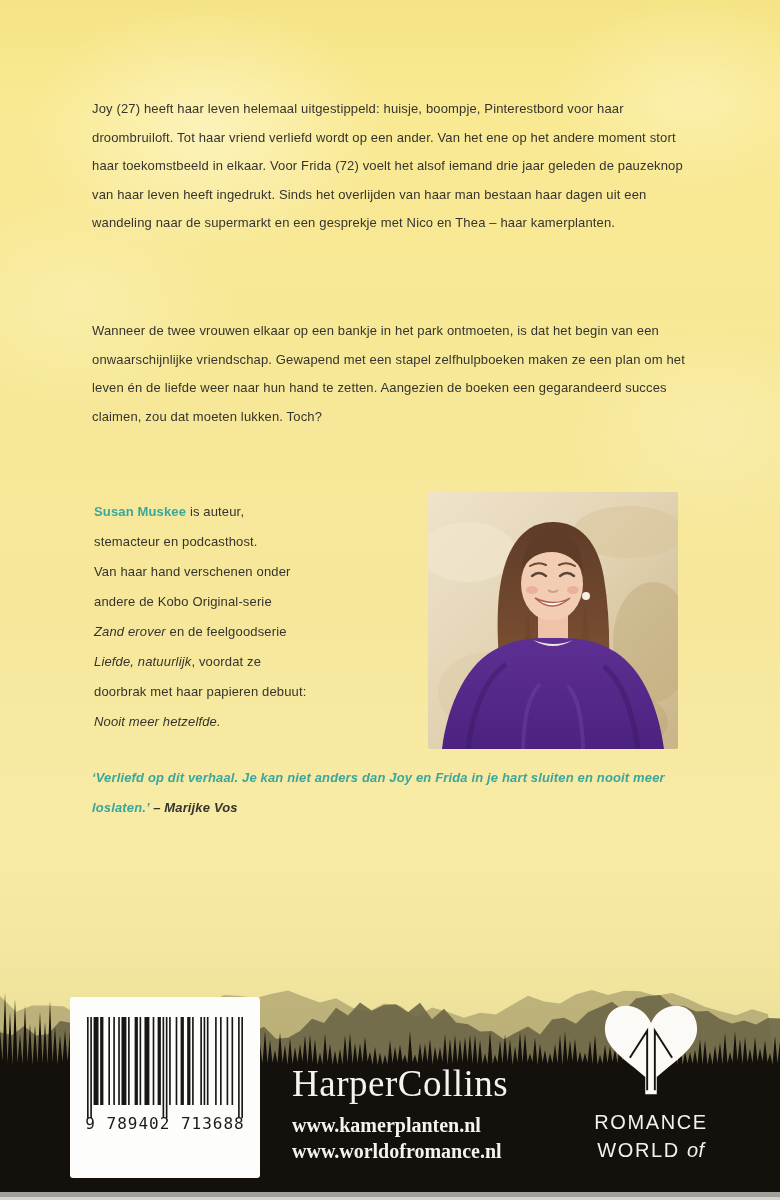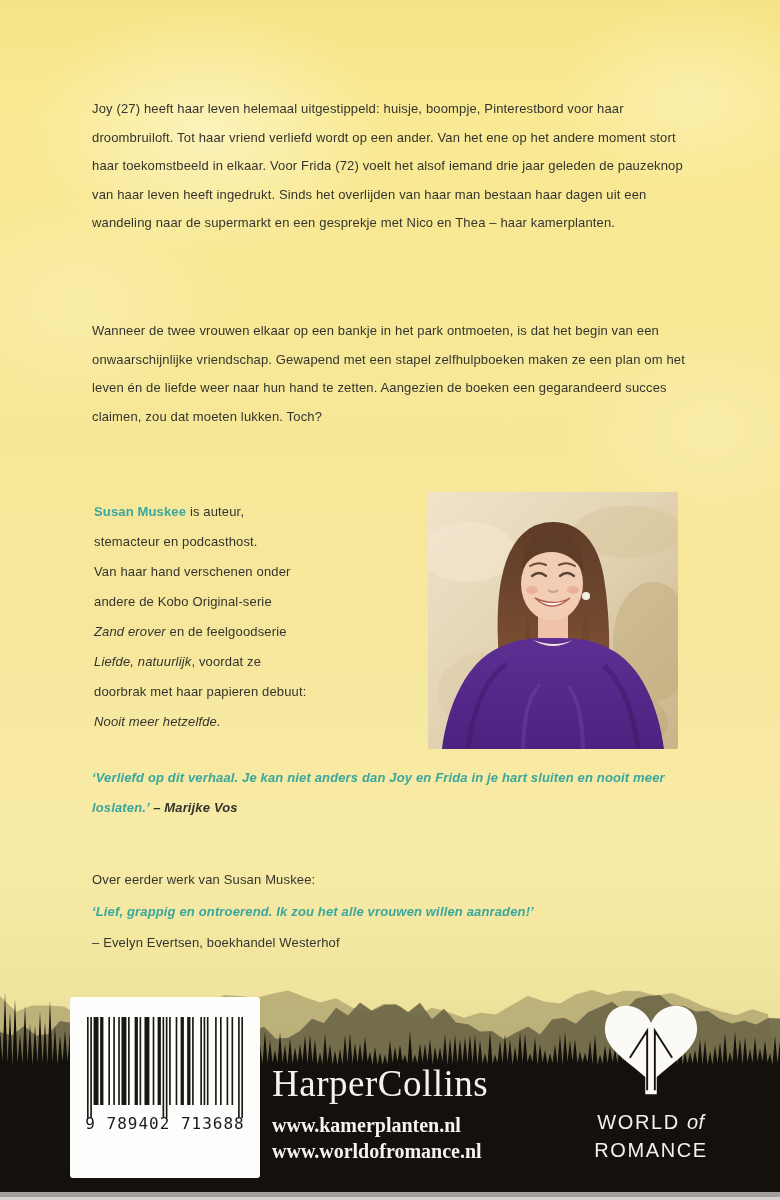--- a/index.html
+++ b/index.html
@@ -21,21 +21,21 @@
   .s-ink{color:#35342e;font-weight:700;font-style:italic;}
   .quote-line{color:#3aa79d;font-weight:700;font-style:italic;}
   .photo{position:absolute;left:428px;top:492px;width:250px;height:257px;border-radius:2px;overflow:hidden;}
   .bottom-art{position:absolute;left:0;top:945px;width:780px;height:255px;}
   .barcode-box{position:absolute;left:70px;top:997px;width:190px;height:181px;background:#fdfdfb;border-radius:3px;}
   .barcode-digits{
     position:absolute;left:0;top:117px;width:190px;text-align:center;
     font-family:"DejaVu Sans Mono","Liberation Mono",monospace;
     font-size:16px;color:#1b1b19;letter-spacing:1px;
   }
-  .hc{position:absolute;left:272px;top:1062px;color:#f4f3ef;}
+  .hc{position:absolute;left:292px;top:1062px;color:#f4f3ef;}
   .hc-word{font-family:"Liberation Serif","DejaVu Serif",serif;font-size:37px;letter-spacing:.5px;}
   .hc-urls{font-family:"Liberation Serif","DejaVu Serif",serif;font-weight:700;font-size:20px;line-height:26px;margin-top:7px;}
   .wor{position:absolute;left:576px;top:1002px;width:150px;text-align:center;color:#f2f1ee;}
   .wor-text{margin-top:6px;font-size:20px;letter-spacing:1.6px;line-height:28px;}
   .wor-of{font-style:italic;letter-spacing:.5px;text-transform:lowercase;}
   .strip1{position:absolute;left:0;top:1192px;width:780px;height:5px;background:#a3a09c;}
   .strip2{position:absolute;left:0;top:1197px;width:780px;height:3px;background:#d6d4d1;}
 </style>
 </head>
 <body>
@@ -105,25 +105,20 @@
       <path d="M105,148 q20,12 40,0 q-18,8 -40,0 Z" fill="#efe7dd"></path>
       <path d="M40,257 C46,210 60,185 78,172" stroke="#3c1a66" stroke-width="5" fill="none" opacity=".5"></path>
       <path d="M210,257 C204,212 192,188 176,174" stroke="#3c1a66" stroke-width="5" fill="none" opacity=".5"></path>
       <path d="M95,257 C96,225 100,205 112,192" stroke="#6d3fa3" stroke-width="4" fill="none" opacity=".5"></path>
       <path d="M155,257 C154,225 150,205 140,194" stroke="#6d3fa3" stroke-width="4" fill="none" opacity=".5"></path>
     </svg>
   </div>
 
   <div class="txt" style="left:92px;top:763px;width:618px;line-height:30px;"><span class="s-teal">‘Verliefd op dit verhaal. Je kan niet anders dan Joy en Frida in je hart sluiten en nooit meer loslaten.’</span><span class="s-ink"> – Marijke Vos</span></div>
 
-  <div class="txt" style="left:92px;top:864px;width:640px;line-height:31.5px;">
-    <div>Over eerder werk van Susan Muskee:</div>
-    <div class="quote-line">‘Lief, grappig en ontroerend. Ik zou het alle vrouwen willen aanraden!’</div>
-    <div>– Evelyn Evertsen, boekhandel Westerhof</div>
-  </div>
 
   <svg id="silhouette" class="bottom-art" viewBox="0 0 780 255" preserveAspectRatio="none">
       <path d="M0,150 L0,66 L0,51.0 L16,66.8 L32,60.4 L48,60.6 L64,61.4 L80,71.2 L96,73.9 L112,60.7 L128,71.5 L144,57.4 L160,66.3 L176,53.3 L192,55.8 L208,58.9 L224,49.9 L240,51.1 L256,53.1 L272,48.7 L288,45.4 L304,51.7 L320,57.4 L336,53.2 L352,62.5 L368,66.9 L384,58.6 L400,60.8 L416,72.6 L432,62.5 L448,66.9 L464,72.7 L480,67.8 L496,69.4 L512,59.9 L528,50.7 L544,56.6 L560,58.6 L576,49.2 L592,45.0 L608,49.9 L624,45.8 L640,46.2 L656,50.7 L672,48.0 L688,54.1 L704,61.5 L720,66.3 L736,70.3 L752,64.2 L768,69.0 L780,150 Z" fill="#958b5e" opacity="0.55"></path>
       <path d="M0,170 L0,80 L0,87.3 L12,90.3 L24,81.0 L36,90.4 L48,89.2 L60,76.0 L72,78.1 L84,75.7 L96,68.6 L108,69.6 L120,59.0 L132,61.0 L144,54.0 L156,69.1 L168,60.2 L180,63.5 L192,71.8 L204,74.9 L216,86.9 L228,86.8 L240,92.1 L252,86.5 L264,81.7 L276,93.8 L288,92.8 L300,86.1 L312,73.7 L324,78.1 L336,62.8 L348,70.5 L360,57.4 L372,65.7 L384,60.1 L396,59.2 L408,67.2 L420,57.7 L432,74.2 L444,63.7 L456,77.4 L468,79.2 L480,86.5 L492,86.1 L504,94.3 L516,87.5 L528,81.6 L540,89.6 L552,74.6 L564,72.8 L576,78.8 L588,67.2 L600,62.1 L612,56.7 L624,65.9 L636,53.4 L648,51.0 L660,50.0 L672,60.4 L684,61.1 L696,66.6 L708,65.9 L720,74.1 L732,78.5 L744,75.4 L756,79.5 L768,73.0 L780,73.5 L780,170 Z" fill="#6b6647" opacity="0.9"></path>
       <path d="M0,255 L0,62 L0,84.3 L2.5,116.0 L5,47.5 L7.5,117.8 L10,66.7 L12.5,119.9 L15,54.0 L17.5,117.8 L20,88.3 L22.5,119.0 L25,60.6 L27.5,117.3 L30,78.8 L32.5,119.9 L35,80.2 L37.5,118.3 L40,66.8 L42.5,118.4 L45,77.0 L47.5,119.2 L50,55.6 L52.5,117.2 L55,81.2 L57.5,119.5 L60,90.0 L62.5,116.7 L65,85.0 L67.5,116.3 L70,87.0 L72.5,117.5 L75,67.5 L77.5,118.4 L80,74.6 L82.5,118.9 L85,67.8 L87.5,117.5 L90,64.9 L92.5,119.3 L95,79.5 L97.5,119.0 L100,71.5 L102.5,117.1 L105,84.2 L107.5,119.6 L110,71.0 L112.5,116.8 L115,82.0 L117.5,117.8 L120,81.8 L122.5,117.1 L125,94.4 L127.5,118.9 L130,69.3 L132.5,117.7 L135,76.9 L137.5,119.3 L140,89.7 L142.5,117.8 L145,109.3 L147.5,118.9 L150,96.1 L152.5,119.6 L155,89.5 L157.5,119.6 L160,102.7 L162.5,119.6 L165,98.2 L167.5,117.8 L170,107.2 L172.5,116.1 L175,108.7 L177.5,118.5 L180,100.9 L182.5,119.9 L185,100.3 L187.5,116.3 L190,92.7 L192.5,118.4 L195,104.2 L197.5,118.5 L200,103.7 L202.5,118.3 L205,98.5 L207.5,118.6 L210,108.1 L212.5,117.1 L215,91.6 L217.5,116.9 L220,89.9 L222.5,118.5 L225,104.6 L227.5,118.0 L230,96.4 L232.5,119.4 L235,103.2 L237.5,118.4 L240,95.5 L242.5,118.7 L245,93.9 L247.5,117.4 L250,96.3 L252.5,119.1 L255,99.7 L257.5,119.9 L260,99.3 L262.5,118.5 L265,86.3 L267.5,118.0 L270,95.0 L272.5,117.6 L275,104.9 L277.5,118.0 L280,87.2 L282.5,117.5 L285,99.8 L287.5,119.5 L290,93.2 L292.5,118.7 L295,102.0 L297.5,117.2 L300,99.0 L302.5,116.6 L305,90.2 L307.5,118.8 L310,89.6 L312.5,117.8 L315,94.3 L317.5,119.8 L320,107.3 L322.5,119.3 L325,88.6 L327.5,117.3 L330,98.7 L332.5,119.6 L335,105.4 L337.5,119.8 L340,103.4 L342.5,119.4 L345,89.8 L347.5,118.1 L350,87.8 L352.5,118.7 L355,97.8 L357.5,117.8 L360,98.0 L362.5,117.5 L365,91.5 L367.5,116.5 L370,106.8 L372.5,119.8 L375,101.8 L377.5,119.7 L380,107.6 L382.5,119.7 L385,109.6 L387.5,119.3 L390,94.9 L392.5,118.1 L395,101.7 L397.5,116.7 L400,99.4 L402.5,116.5 L405,109.4 L407.5,118.4 L410,86.1 L412.5,117.5 L415,109.5 L417.5,118.5 L420,98.1 L422.5,117.4 L425,98.5 L427.5,117.3 L430,93.8 L432.5,119.3 L435,101.5 L437.5,116.1 L440,102.1 L442.5,116.9 L445,88.9 L447.5,120.0 L450,93.2 L452.5,118.8 L455,89.7 L457.5,117.9 L460,93.9 L462.5,117.2 L465,91.8 L467.5,117.3 L470,89.3 L472.5,118.8 L475,89.5 L477.5,119.5 L480,94.9 L482.5,118.8 L485,108.2 L487.5,119.0 L490,86.2 L492.5,119.1 L495,109.5 L497.5,117.7 L500,95.7 L502.5,118.5 L505,89.2 L507.5,116.9 L510,94.4 L512.5,119.7 L515,101.2 L517.5,117.6 L520,86.8 L522.5,117.8 L525,88.2 L527.5,117.2 L530,108.3 L532.5,117.3 L535,92.6 L537.5,119.9 L540,98.7 L542.5,117.4 L545,104.9 L547.5,118.9 L550,108.0 L552.5,118.2 L555,99.1 L557.5,118.4 L560,89.4 L562.5,119.9 L565,86.6 L567.5,116.8 L570,95.2 L572.5,116.3 L575,93.7 L577.5,118.0 L580,106.2 L582.5,117.4 L585,107.7 L587.5,117.5 L590,95.4 L592.5,119.3 L595,89.6 L597.5,119.7 L600,109.2 L602.5,118.7 L605,99.7 L607.5,117.9 L610,101.2 L612.5,116.9 L615,104.1 L617.5,117.9 L620,96.3 L622.5,116.2 L625,87.3 L627.5,116.7 L630,107.0 L632.5,118.8 L635,109.6 L637.5,116.8 L640,92.1 L642.5,117.1 L645,94.2 L647.5,118.6 L650,100.7 L652.5,118.7 L655,88.7 L657.5,118.8 L660,98.6 L662.5,119.1 L665,88.7 L667.5,117.2 L670,102.1 L672.5,117.0 L675,97.2 L677.5,119.2 L680,90.5 L682.5,119.9 L685,107.1 L687.5,118.2 L690,107.2 L692.5,118.2 L695,104.8 L697.5,119.0 L700,93.8 L702.5,119.6 L705,95.1 L707.5,119.7 L710,106.2 L712.5,119.4 L715,100.5 L717.5,118.0 L720,97.2 L722.5,119.3 L725,87.8 L727.5,118.6 L730,106.8 L732.5,117.4 L735,86.2 L737.5,116.3 L740,93.8 L742.5,119.1 L745,91.7 L747.5,117.3 L750,103.4 L752.5,117.7 L755,91.9 L757.5,116.5 L760,103.0 L762.5,116.6 L765,95.3 L767.5,117.3 L770,107.9 L772.5,119.4 L775,90.8 L777.5,118.3 L780,95.9 L782.5,116.4 L780,70 L780,255 Z" fill="#14110d"></path>
     </svg>
 
   <div class="barcode-box">
     <svg id="barcode-bars" width="190" height="130" viewBox="0 0 190 130">
         <rect x="17.00" y="20" width="1.64" height="101" fill="#191713"></rect>
@@ -168,20 +163,20 @@
     </div>
   </div>
 
   <div class="wor">
     <svg width="96" height="96" viewBox="0 0 100 100">
       <path d="M50,22 C45,10 34,4 24,4 C10,4 2,15 2,28 C2,44 16,55 32,68 L44,78 L44,96 L56,96 L56,78 L68,68 C84,55 98,44 98,28 C98,15 90,4 76,4 C66,4 55,10 50,22 Z" fill="#fbfaf6"></path>
       <path d="M28,58 L46,30 L46,92" fill="none" stroke="#17140f" stroke-width="2"></path>
       <path d="M72,58 L54,30 L54,92" fill="none" stroke="#17140f" stroke-width="2"></path>
     </svg>
     <div class="wor-text">
+      <div>ROMANCE</div>
       <div><span>WORLD</span>&nbsp;<span class="wor-of">of</span></div>
-      <div>ROMANCE</div>
     </div>
   </div>
 
   <div class="strip1"></div>
   <div class="strip2"></div>
 </div>
 
 </body></html>

